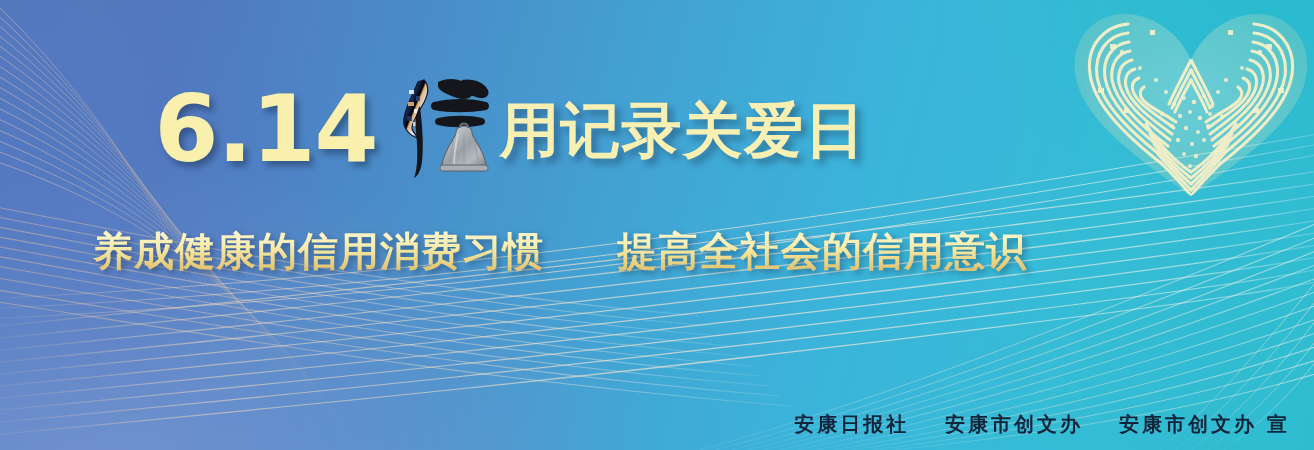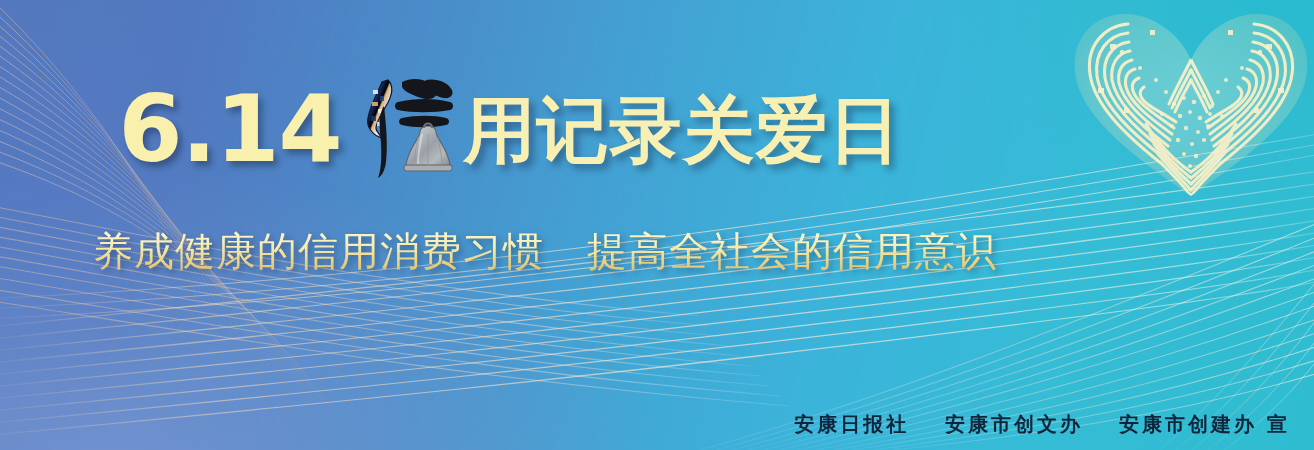--- a/index.html
+++ b/index.html
@@ -75,54 +75,55 @@
     white-space:nowrap;
   }
   .seal-char{
     position:relative;
     width:104px;height:108px;
     flex:0 0 auto;
     margin-right:2px;
   }
   .seal-char svg{display:block;width:100%;height:100%;}
   .title-main{
-    font-size:72px;
+    font-size:60px;
     font-weight:700;
     line-height:1;
     color:#f8efb2;
     letter-spacing:1px;
     text-shadow:5px 5px 7px rgba(20,35,60,.40);
     white-space:nowrap;
     font-family:"DejaVu Sans","Liberation Sans",sans-serif;
   }
 
   
   .subtitle-row{
     position:absolute;
     left:0;top:224px;
     width:1090px;
     text-align:center;
     white-space:nowrap;
   }
   .subtitle-text{
     display:inline-block;
     font-size:40px;
-    font-weight:400;
+    font-weight:700;
     letter-spacing:1px;
     background:linear-gradient(180deg,
         #fdf8d8 0%,
         #f9eeb0 38%,
         #eed98a 62%,
         #d9b25c 100%);
     -webkit-background-clip:text;
     background-clip:text;
     color:transparent;
     -webkit-text-fill-color:transparent;
     filter:drop-shadow(3px 3px 3px rgba(25,40,70,.45));
     font-family:"DejaVu Sans","Liberation Sans",sans-serif;
+    margin-left:30px;
   }
   .subtitle-gap{display:inline-block;width:34px;}
 
   
   .credits{
     position:absolute;
     right:24px;bottom:12px;
     font-size:20px;
     font-weight:700;
     color:#10243a;
@@ -441,16 +442,16 @@
     <span class="subtitle-text">养成健康的信用消费习惯</span>
     <span class="subtitle-gap"></span>
     <span class="subtitle-text">提高全社会的信用意识</span>
   </div>
 
   <div class="credits">
     <span class="credit-item">安康日报社</span>
     <span class="credit-sep"></span>
     <span class="credit-item">安康市创文办</span>
     <span class="credit-sep"></span>
-    <span class="credit-item">安康市创建办 宣</span>
+    <span class="credit-item">安康市创文办 宣</span>
   </div>
 
 </div>
 
 </body></html>

